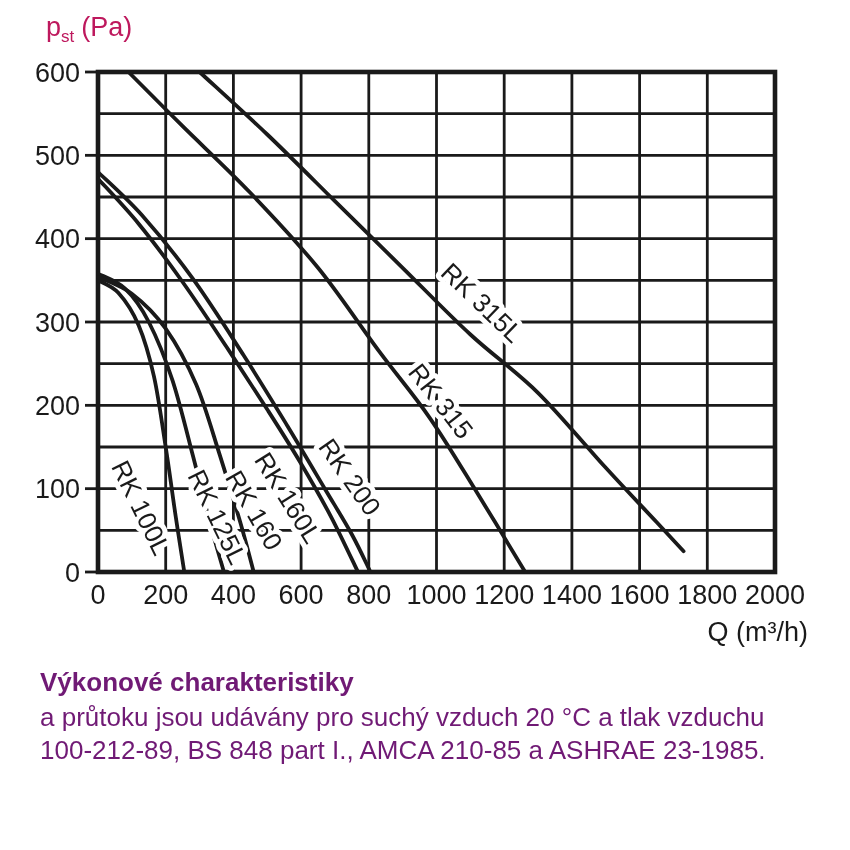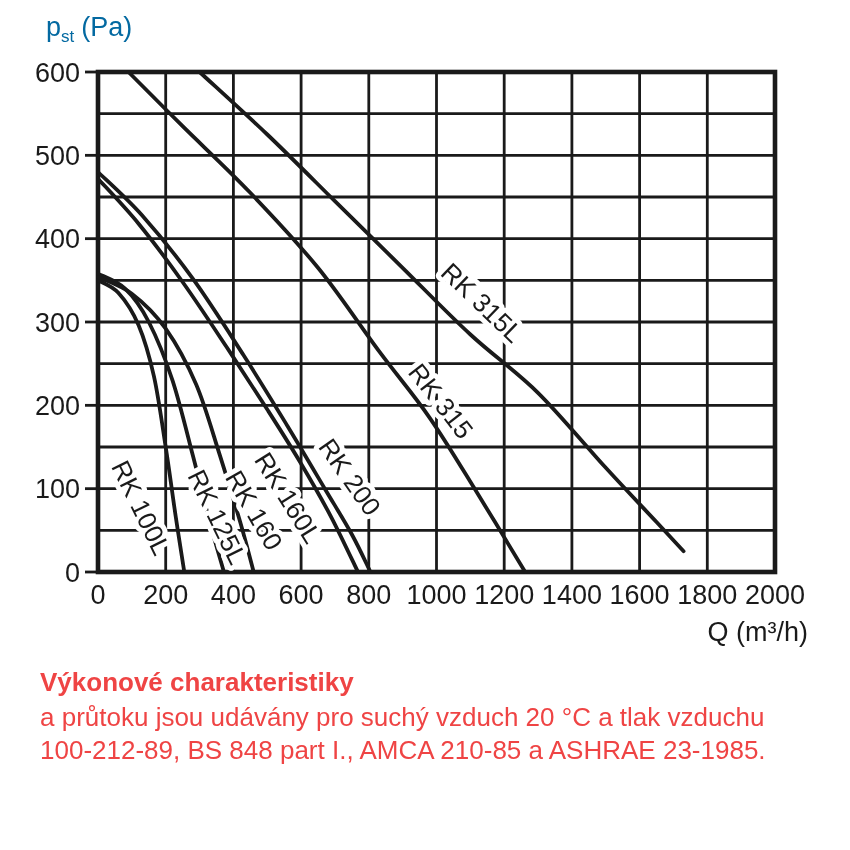--- a/index.html
+++ b/index.html
@@ -5,31 +5,31 @@
   html,body{margin:0;padding:0;background:#ffffff;}
   body{
     width:850px;height:850px;overflow:hidden;
     font-family:"Liberation Sans", sans-serif;
     color:#1a1a1a;
   }
   .chart-wrap{position:relative;width:850px;height:660px;}
   #chart-svg{position:absolute;left:0;top:0;}
   .y-axis-title{
     position:absolute;left:46px;top:12px;
-    font-size:27px;color:#0369a1;white-space:nowrap;
+    font-size:27px;color:#be185d;white-space:nowrap;
   }
   .y-axis-title sub{font-size:17px;}
   .y-axis-title .unit{margin-left:7px;}
   .x-axis-title{
     position:absolute;left:0;top:617px;width:792px;
     text-align:right;font-size:27px;color:#1a1a1a;padding-left:16px;
   }
   .caption{
     padding:6px 30px 0 40px;
-    font-size:26px;line-height:33px;color:#ef4444;
+    font-size:26px;line-height:33px;color:#701a75;
   }
   .caption-title{font-weight:bold;margin-bottom:2px;}
   .caption-line{white-space:nowrap;}
 </style>
 </head>
 <body>
 
 <div class="chart-wrap">
   <svg id="chart-svg" width="850" height="660" viewBox="0 0 850 660">
       <defs>

